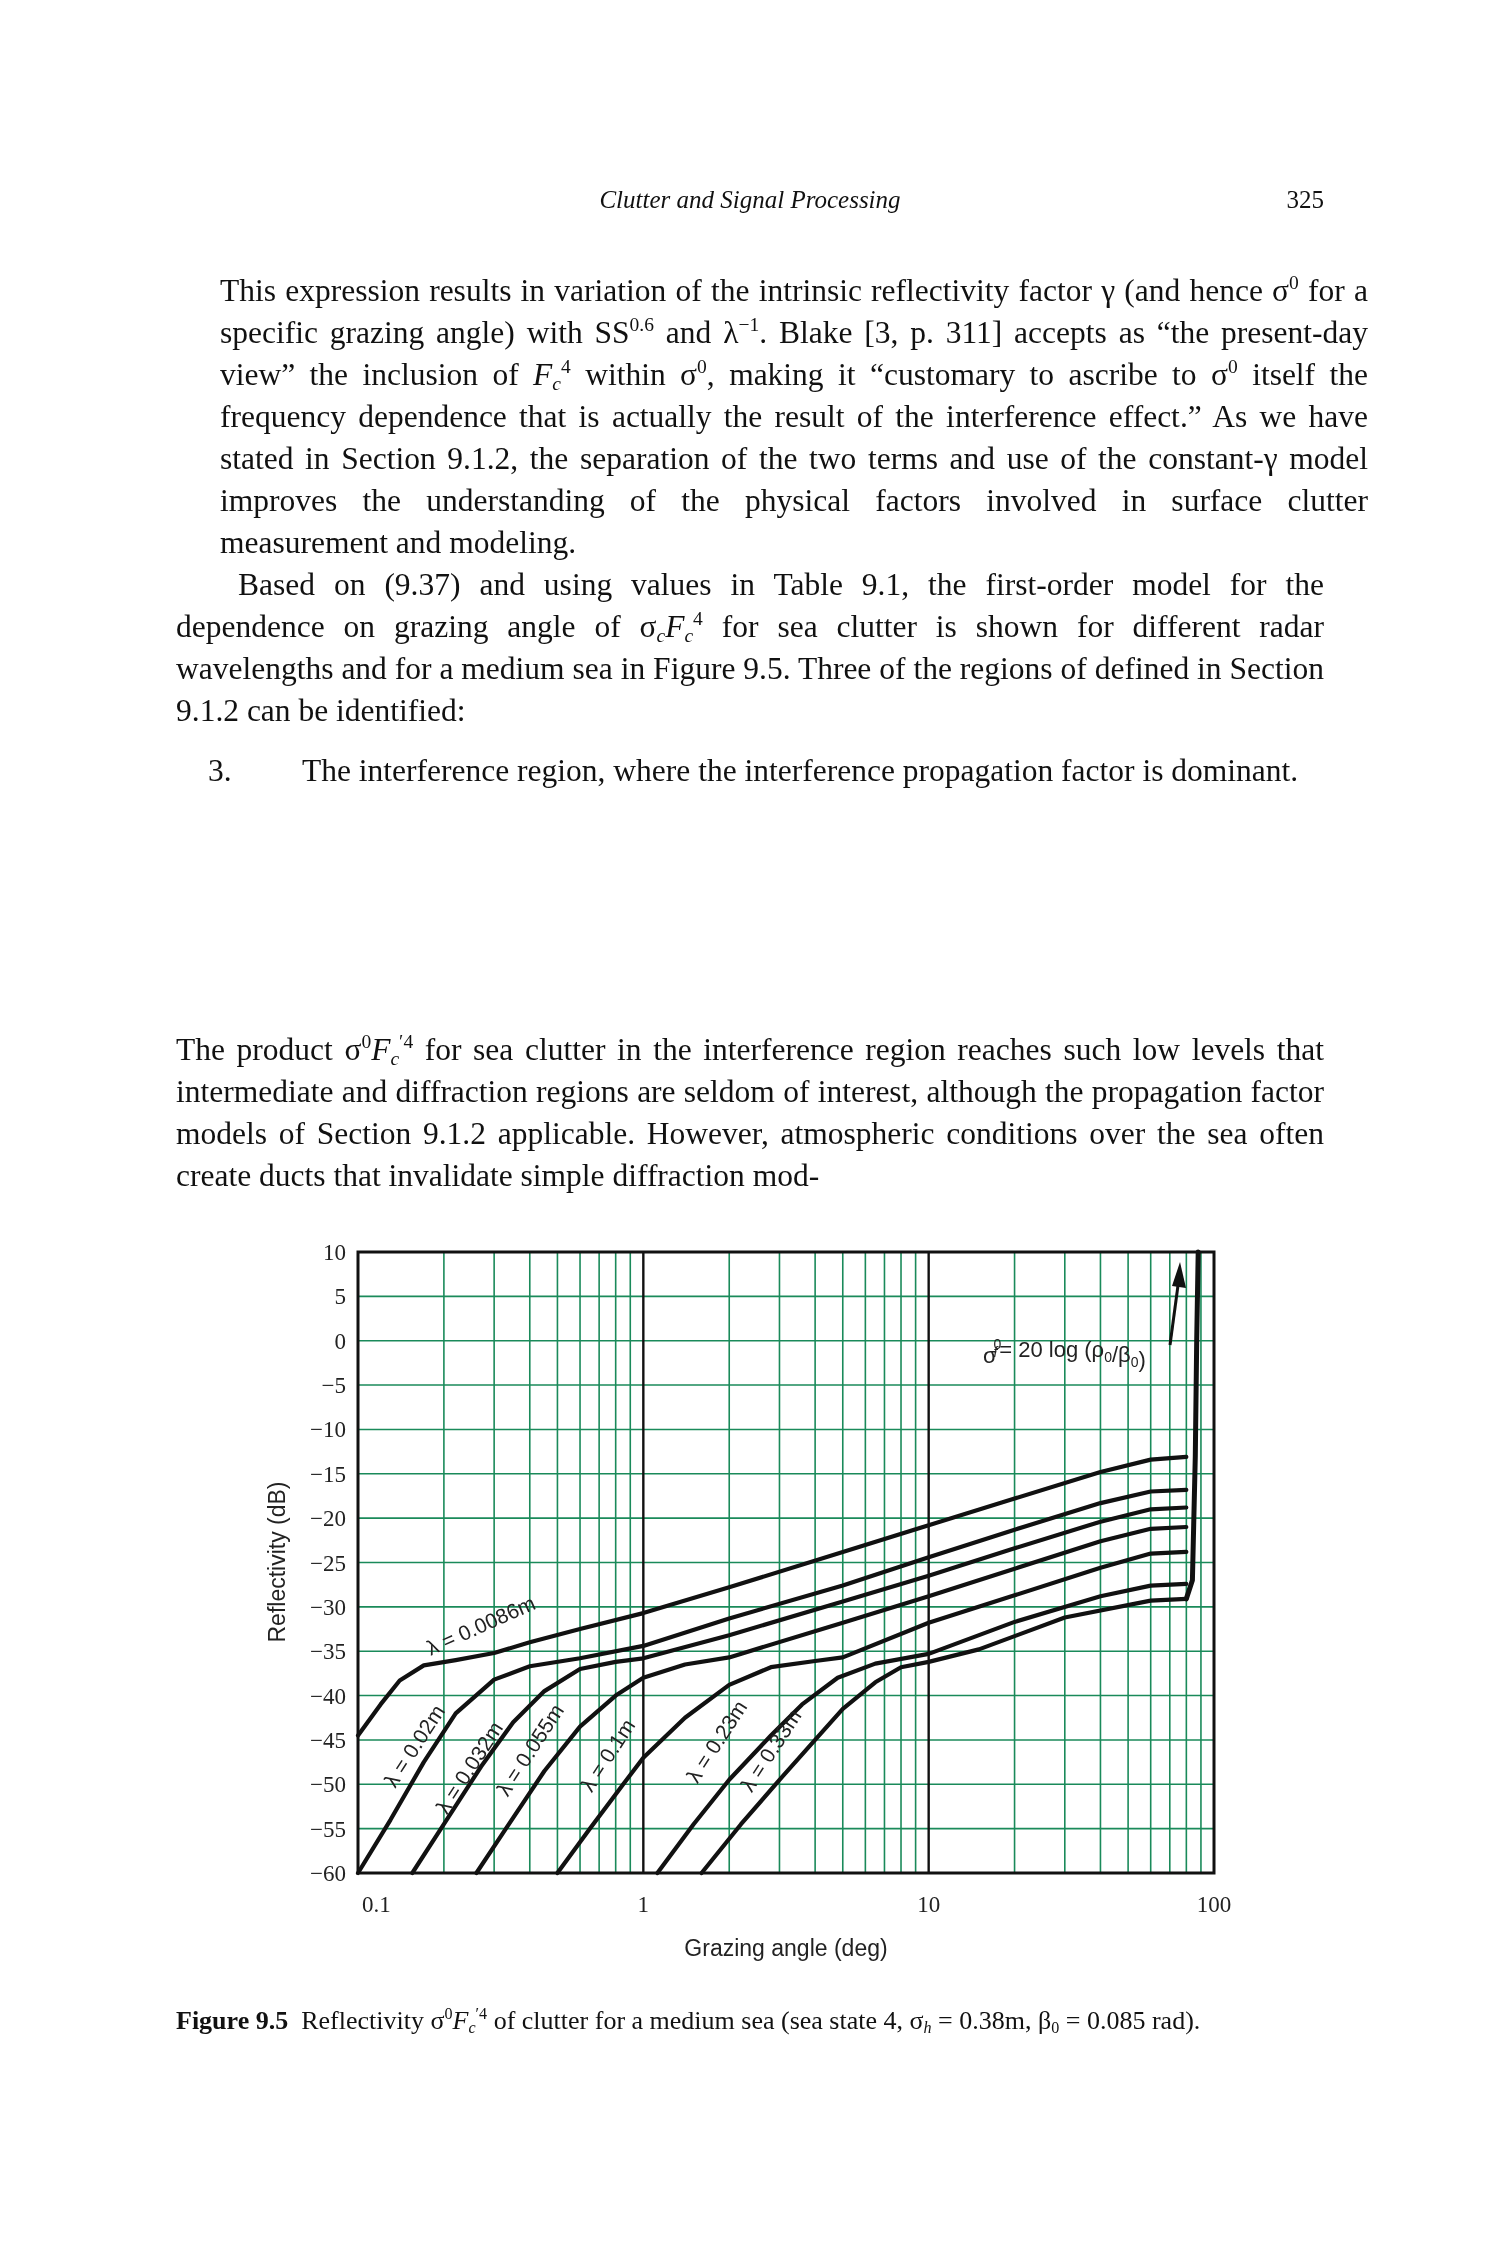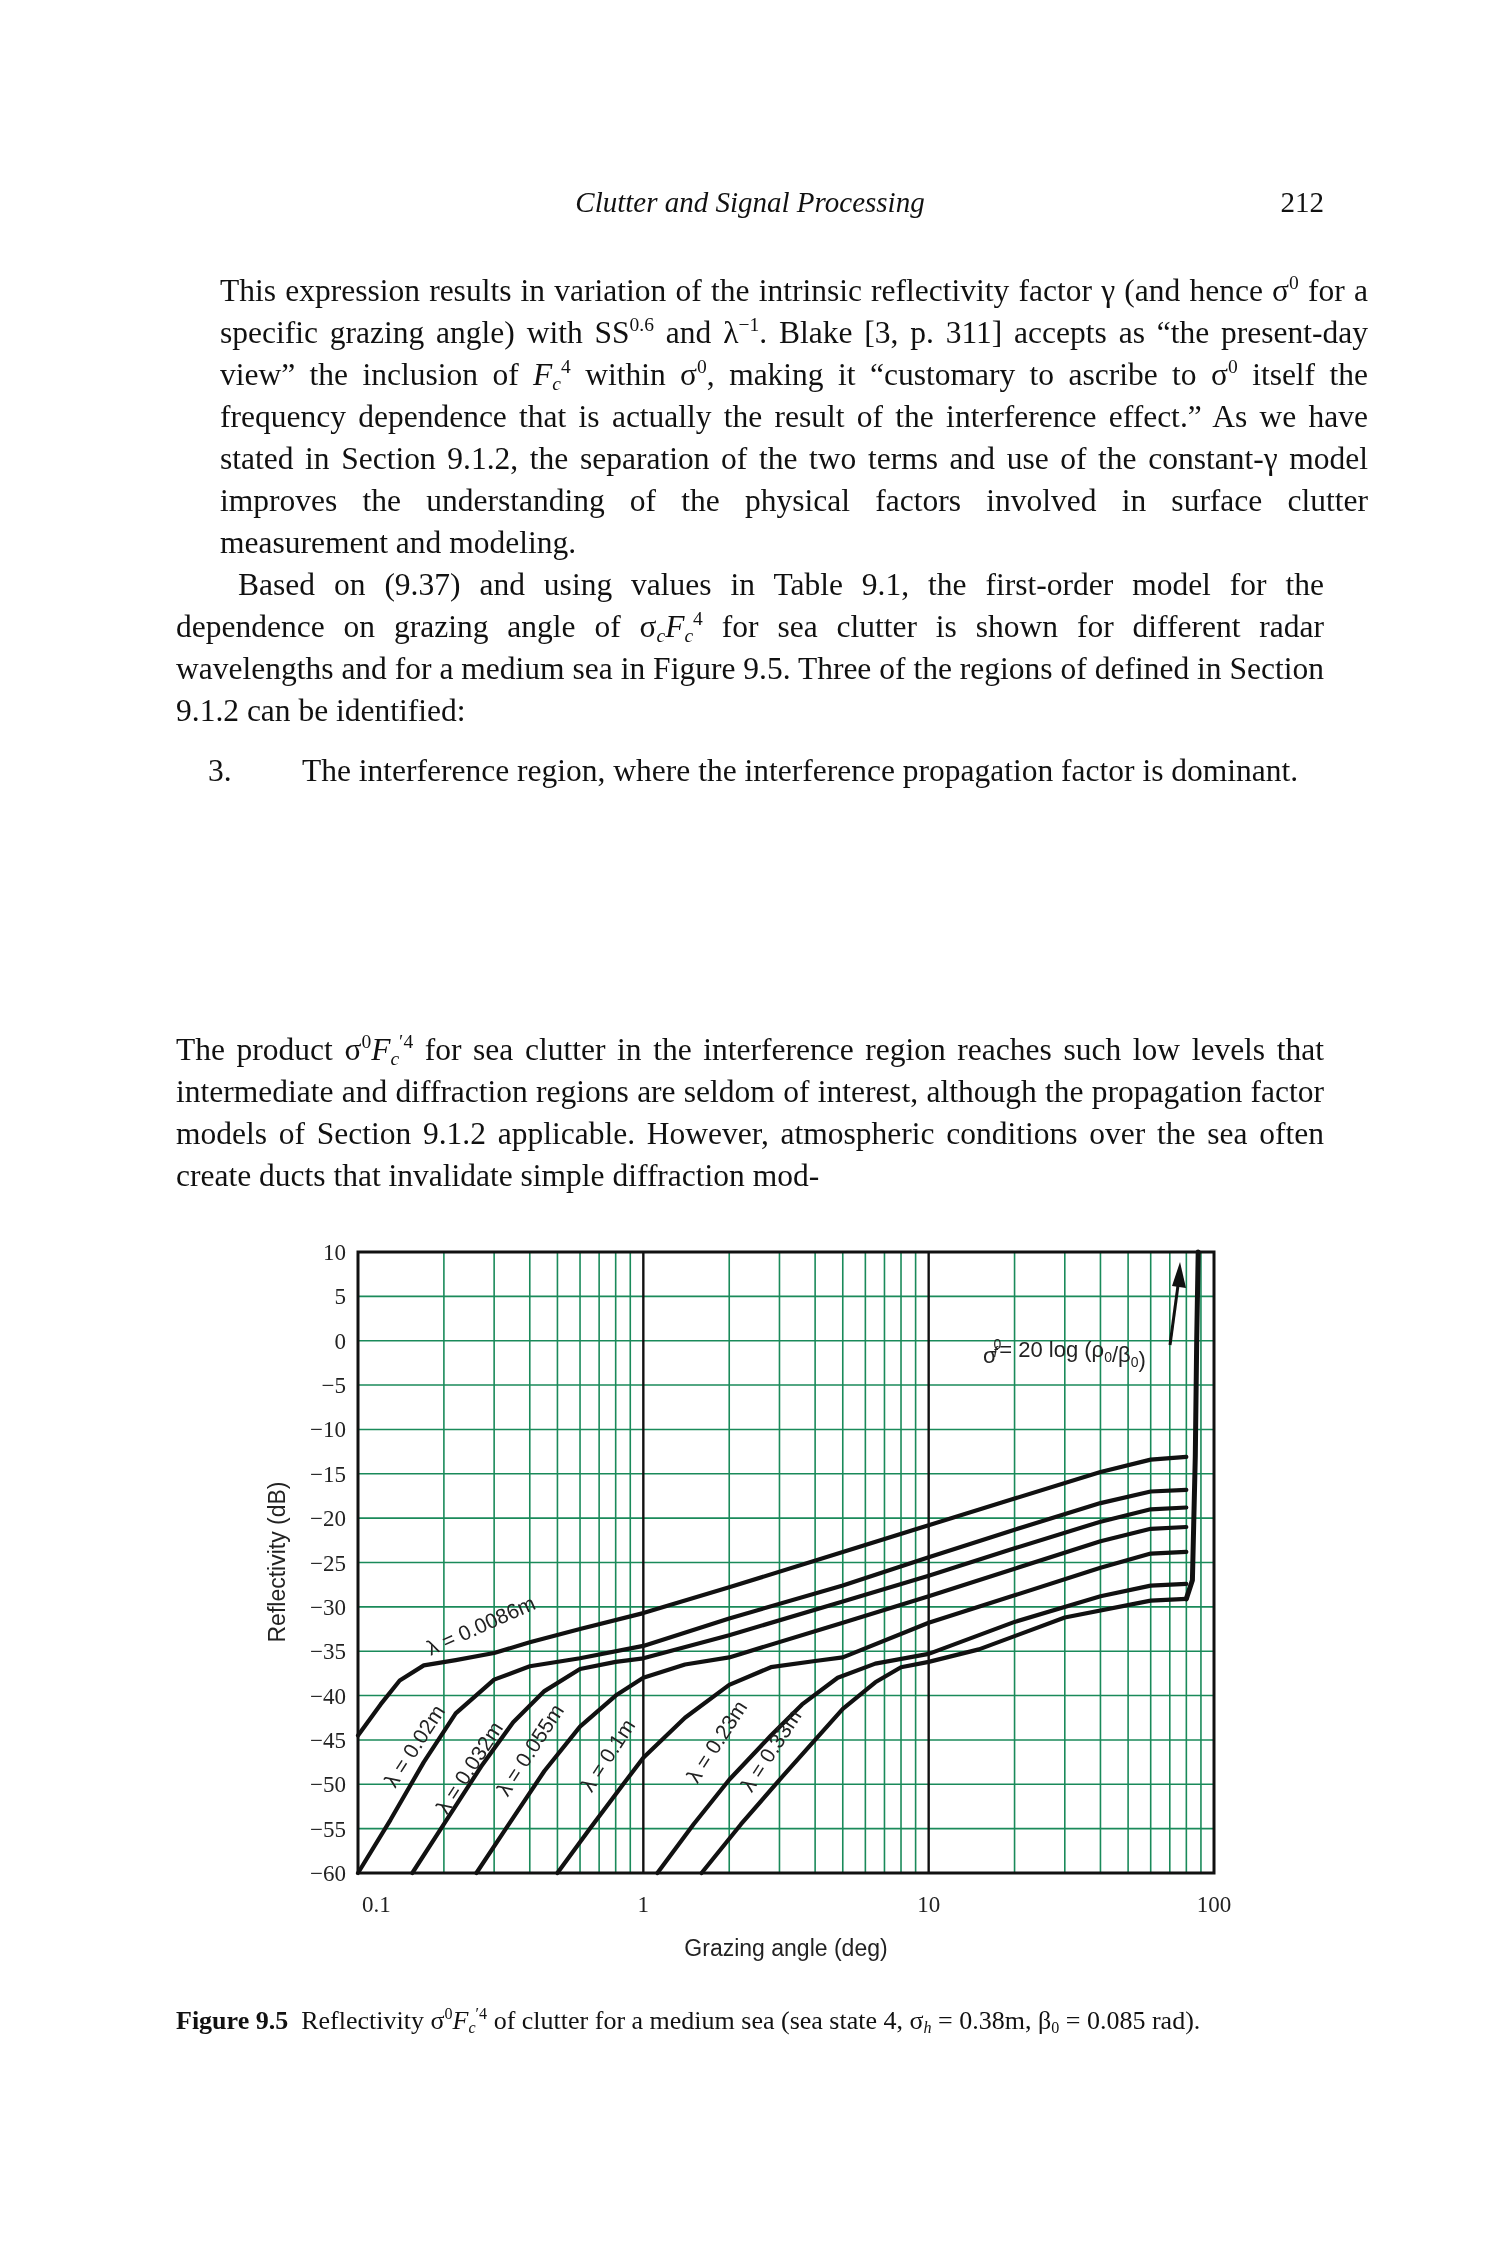--- a/index.html
+++ b/index.html
@@ -1,18 +1,18 @@
 <!DOCTYPE html>
 <html><head>
 <meta charset="utf-8">
 <style>
   html, body { margin: 0; padding: 0; background: #ffffff; }
   body { width: 1500px; height: 2250px; position: relative; overflow: hidden;
          font-family: "Liberation Serif", "DejaVu Serif", serif; color: #111; }
-  .running-head { position: absolute; left: 176px; width: 1148px; top: 186px; height: 36px; font-size: 29px; }
+  .running-head { position: absolute; left: 176px; width: 1148px; top: 186px; height: 36px; font-size: 25px; }
   .running-title { position: absolute; left: 0; width: 100%; text-align: center; font-style: italic; top: 0; }
   .page-num { position: absolute; right: 0; top: 0; }
   .body-text { position: absolute; left: 176px; width: 1148px; font-size: 31.5px; line-height: 42px; text-align: justify; }
   .body-text p { margin: 0; }
   .indent { text-indent: 62px; }
   .sup { font-size: 0.62em; vertical-align: 0.6em; line-height: 0; }
   .sub { font-size: 0.62em; vertical-align: -0.25em; line-height: 0; font-style: italic; }
   .it { font-style: italic; }
   .list { position: absolute; left: 208px; width: 1116px; font-size: 31.5px; line-height: 40px; text-align: justify; }
   .list-item { margin: 0 0 13px 0; }
@@ -20,21 +20,21 @@
   .figure { position: absolute; left: 8px; top: 0; width: 1500px; height: 2250px; pointer-events: none; }
   .figure svg { position: absolute; left: 0; top: 0; }
   .caption { position: absolute; left: 176px; top: 2006px; width: 1180px; font-size: 26px; white-space: nowrap; }
   .caption b { font-weight: bold; }
 </style>
 </head>
 <body>
 
 <div class="running-head">
   <span class="running-title">Clutter and Signal Processing</span>
-  <span class="page-num">212</span>
+  <span class="page-num">325</span>
 </div>
 
 <div class="body-text" style="top:270px;margin-left:44px;">
   <p>
     <span>This expression results in variation of the intrinsic reflectivity factor γ (and hence σ</span><span class="sup">0</span><span> for a specific grazing angle) with SS</span><span class="sup">0.6</span><span> and λ</span><span class="sup">−1</span><span>. Blake [3, p. 311] accepts as “the present-day view” the inclusion of </span><span class="it">F</span><span class="sub">c</span><span class="sup">4</span><span> within σ</span><span class="sup">0</span><span>, making it “customary to ascribe to σ</span><span class="sup">0</span><span> itself the frequency dependence that is actually the result of the interference effect.” As we have stated in Section 9.1.2, the separation of the two terms and use of the constant-γ model improves the understanding of the physical factors involved in surface clutter measurement and modeling.</span>
   </p>
 </div>
 
 <div class="body-text" style="top:564px;">
   <p class="indent">

